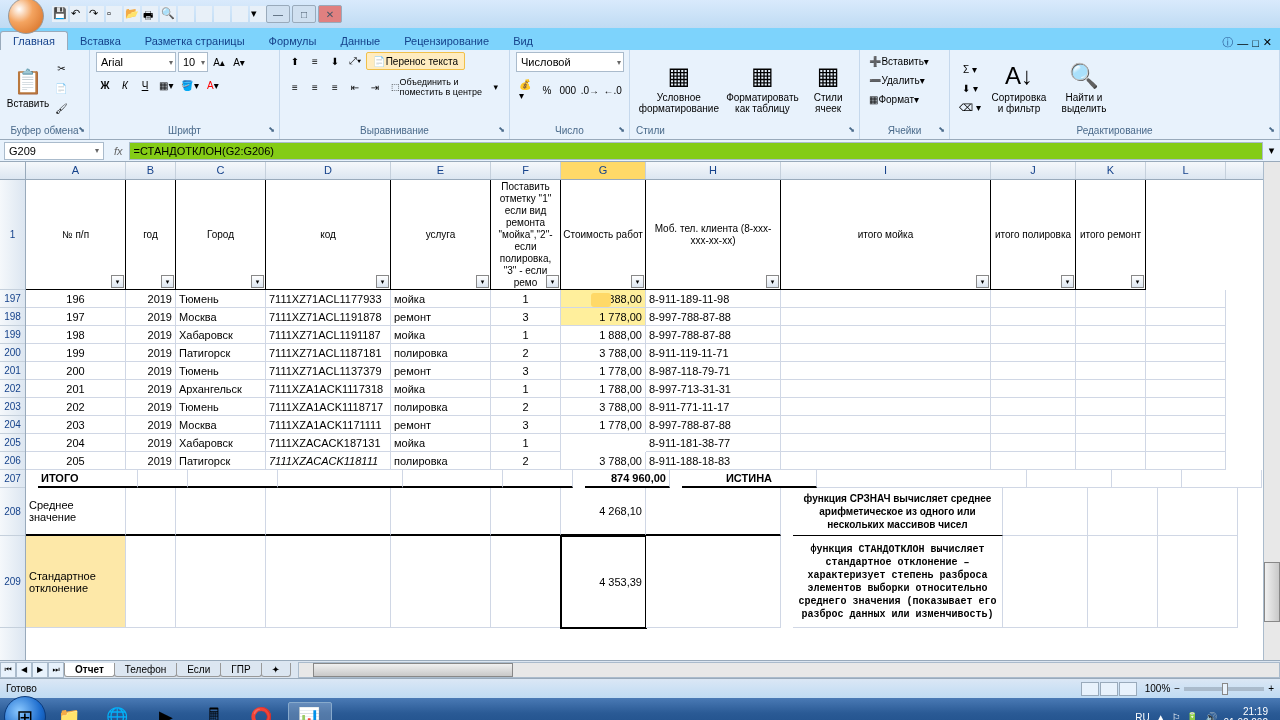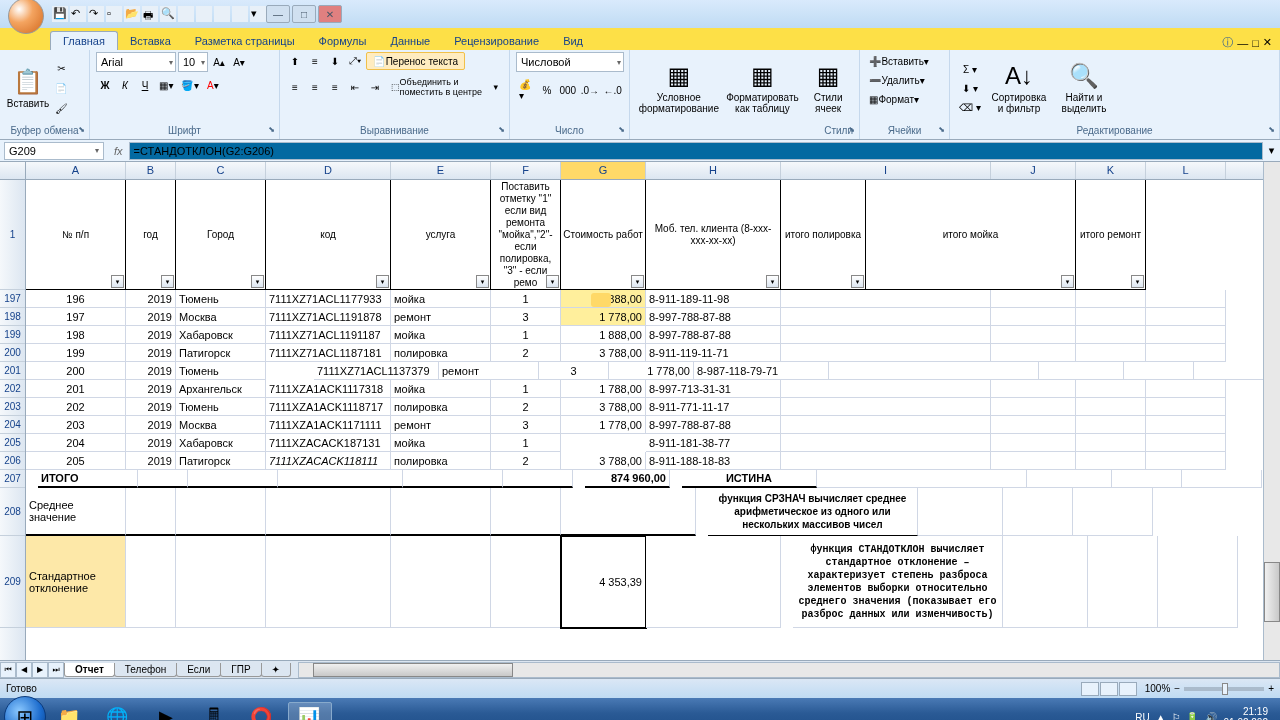--- a/index.html
+++ b/index.html
@@ -8,21 +8,21 @@
 
 .titlebar { height: 28px; background: linear-gradient(#d9eafc, #bfdbf3); display: flex; align-items: center; padding: 0 4px; }
 .office-btn { width: 36px; height: 36px; border-radius: 50%; background: radial-gradient(circle at 30% 30%, #fff, #f4a460 40%, #d2691e); margin: 4px 6px 0 4px; border: 1px solid #999; position: relative; z-index: 10; }
 .qat { display: flex; gap: 2px; margin-left: 2px; }
 .qat-btn { width: 16px; height: 16px; background: #e8f0f8; border: 1px solid transparent; }
 .title-text { flex: 1; text-align: center; color: #4a6a8a; font-size: 12px; }
 .win-controls { display: flex; gap: 2px; }
 .win-btn { width: 24px; height: 18px; background: #d0e0f0; border: 1px solid #9ab; border-radius: 2px; display: flex; align-items: center; justify-content: center; font-size: 10px; color: #456; }
 
 
-.ribbon-tabs { height: 22px; display: flex; align-items: flex-end; padding-left: 50px; background: #fde047; }
+.ribbon-tabs { height: 22px; display: flex; align-items: flex-end; background: #7dd3fc; }
 .ribbon-tab { padding: 3px 12px; font-size: 11px; color: #15428b; cursor: pointer; border-radius: 3px 3px 0 0; }
 .ribbon-tab.active { background: #e8f2fc; border: 1px solid #9ab; border-bottom: none; }
 .ribbon-help { margin-left: auto; margin-right: 8px; display: flex; gap: 4px; align-items: center; }
 
 
 .ribbon { height: 90px; background: #e8f2fc; border-bottom: 1px solid #9ab; display: flex; }
 .ribbon-group { border-right: 1px solid #c5d8ec; padding: 2px 6px; display: flex; flex-direction: column; }
 .ribbon-group-body { flex: 1; display: flex; align-items: center; gap: 2px; }
 .ribbon-group-label { text-align: center; font-size: 10px; color: #4a6a8a; padding: 1px 0; position: relative; }
 .ribbon-group-label::after { content: "⬊"; position: absolute; right: -2px; font-size: 8px; color: #4a6a8a; }
@@ -30,21 +30,21 @@
 .rb-large { flex-direction: column; width: 44px; height: 64px; font-size: 10px; text-align: center; }
 .rb-large .icon { font-size: 24px; margin-bottom: 2px; }
 .rb-highlighted { background: #ffecc0; border: 1px solid #f0c04a; }
 .combo { height: 20px; border: 1px solid #abc; background: #fff; padding: 0 14px 0 4px; font-size: 11px; display: flex; align-items: center; position: relative; }
 .combo::after { content: "▾"; position: absolute; right: 2px; font-size: 8px; color: #666; }
 
 
 .formula-bar { height: 22px; background: #e8f2fc; border-bottom: 1px solid #9ab; display: flex; align-items: center; }
 .name-box { width: 100px; height: 18px; border: 1px solid #abc; background: #fff; margin: 0 4px; padding: 0 4px; display: flex; align-items: center; justify-content: space-between; }
 .fx-label { font-style: italic; color: #666; padding: 0 6px; }
-.formula-input { flex: 1; height: 18px; border: 1px solid #abc; background: #0369a1; padding: 0 4px; display: flex; align-items: center; }
+.formula-input { flex: 1; height: 18px; border: 1px solid #abc; background: #84cc16; padding: 0 4px; display: flex; align-items: center; }
 
 
 .grid-area { height: 498px; background: #fff; display: flex; flex-direction: column; position: relative; }
 .col-headers { display: flex; background: linear-gradient(#f5f8fb, #dce6f1); border-bottom: 1px solid #9ab; height: 18px; }
 .corner { width: 26px; border-right: 1px solid #9ab; background: linear-gradient(#f5f8fb, #dce6f1); }
 .col-h { border-right: 1px solid #c5d0dc; text-align: center; font-size: 11px; color: #15428b; line-height: 17px; }
 .col-h.active { background: #ffd968; }
 .grid-body { flex: 1; display: flex; overflow: hidden; }
 .row-headers { width: 26px; background: linear-gradient(90deg, #f5f8fb, #dce6f1); border-right: 1px solid #9ab; }
 .row-h { border-bottom: 1px solid #c5d0dc; text-align: center; font-size: 10px; color: #15428b; }
@@ -213,21 +213,21 @@
         </div>
       <div class="rb-btn rb-large" style="width:78px">
           <span class="icon">▦</span>
           <span>Форматировать как таблицу</span>
         </div>
       <div class="rb-btn rb-large" style="width:50px">
           <span class="icon">▦</span>
           <span>Стили ячеек</span>
         </div>
     </div>
-    <div class="ribbon-group-label" style="text-align:right">Стили</div>
+    <div class="ribbon-group-label" style="text-align:left">Стили</div>
   </div>
   <div class="ribbon-group" style="width:90px">
     <div class="ribbon-group-body" style="flex-direction:column;align-items:stretch;gap:1px">
       <div class="rb-btn" style="justify-content:flex-start">➕ <span>Вставить</span> ▾</div>
       <div class="rb-btn" style="justify-content:flex-start">➖ <span>Удалить</span> ▾</div>
       <div class="rb-btn" style="justify-content:flex-start">▦ <span>Формат</span> ▾</div>
     </div>
     <div class="ribbon-group-label">Ячейки</div>
   </div>
   <div class="ribbon-group" style="flex:1">
@@ -296,22 +296,22 @@
     <div class="cells" id="cells">
         <div class="row" style="height: 110px;">
           <div class="header-cell" style="width: 100px;">№ п/п<div class="filter-btn">▾</div></div>
           <div class="header-cell" style="width: 50px;">год<div class="filter-btn">▾</div></div>
           <div class="header-cell" style="width: 90px;">Город<div class="filter-btn">▾</div></div>
           <div class="header-cell" style="width: 125px;">код<div class="filter-btn">▾</div></div>
           <div class="header-cell" style="width: 100px;">услуга<div class="filter-btn">▾</div></div>
           <div class="header-cell" style="width: 70px;">Поставить отметку "1" если вид ремонта "мойка","2"- если полировка, "3" - если ремо<div class="filter-btn">▾</div></div>
           <div class="header-cell" style="width: 85px;">Стоимость работ<div class="filter-btn">▾</div></div>
           <div class="header-cell" style="width: 135px;">Моб. тел. клиента (8-xxx-xxx-xx-xx)<div class="filter-btn">▾</div></div>
+          <div class="header-cell" style="width: 210px;">итого мойка<div class="filter-btn">▾</div></div>
           <div class="header-cell" style="width: 85px;">итого полировка<div class="filter-btn">▾</div></div>
-          <div class="header-cell" style="width: 210px;">итого мойка<div class="filter-btn">▾</div></div>
           <div class="header-cell" style="width: 70px;">итого ремонт<div class="filter-btn">▾</div></div>
         </div>
         <div class="row" style="height: 18px;">
           <div class="cell ctr" style="width: 100px; height: 100%;">196</div>
           <div class="cell num" style="width: 50px; height: 100%;">2019</div>
           <div class="cell " style="width: 90px; height: 100%;">Тюмень</div>
           <div class="cell " style="width: 125px; height: 100%;">7111XZ71ACL1177933</div>
           <div class="cell " style="width: 100px; height: 100%;">мойка</div>
           <div class="cell ctr" style="width: 70px; height: 100%;">1</div>
           <div class="cell num hl-yellow" style="width: 85px; height: 100%;">1 888,00</div>
@@ -360,21 +360,21 @@
           <div class="cell " style="width: 135px; height: 100%;">8-911-119-11-71</div>
           <div class="cell " style="width: 210px; height: 100%;"></div>
           <div class="cell " style="width: 85px; height: 100%;"></div>
           <div class="cell " style="width: 70px; height: 100%;"></div>
           <div class="cell " style="width: 80px; height: 100%;"></div>
         </div>
         <div class="row" style="height: 18px;">
           <div class="cell ctr" style="width: 100px; height: 100%;">200</div>
           <div class="cell num" style="width: 50px; height: 100%;">2019</div>
           <div class="cell " style="width: 90px; height: 100%;">Тюмень</div>
-          <div class="cell " style="width: 125px; height: 100%; margin-left: 48px;">7111XZ71ACL1137379</div>
+          <div class="cell " style="width: 125px; height: 100%;">7111XZ71ACL1137379</div>
           <div class="cell " style="width: 100px; height: 100%;">ремонт</div>
           <div class="cell ctr" style="width: 70px; height: 100%;">3</div>
           <div class="cell num" style="width: 85px; height: 100%;">1 778,00</div>
           <div class="cell " style="width: 135px; height: 100%;">8-987-118-79-71</div>
           <div class="cell " style="width: 210px; height: 100%;"></div>
           <div class="cell " style="width: 85px; height: 100%;"></div>
           <div class="cell " style="width: 70px; height: 100%;"></div>
           <div class="cell " style="width: 80px; height: 100%;"></div>
         </div>
         <div class="row" style="height: 18px;">
@@ -462,20 +462,21 @@
           <div class="cell " style="width: 70px; height: 100%;"></div>
           <div class="cell " style="width: 80px; height: 100%;"></div>
         </div>
         <div class="row" style="height: 48px;">
           <div class="cell thick-bottom" style="width: 100px; height: 100%; white-space: normal; font-size: 11px;">Среднее значение</div>
           <div class="cell thick-bottom" style="width: 50px; height: 100%;"></div>
           <div class="cell thick-bottom" style="width: 90px; height: 100%;"></div>
           <div class="cell thick-bottom" style="width: 125px; height: 100%;"></div>
           <div class="cell thick-bottom" style="width: 100px; height: 100%;"></div>
           <div class="cell thick-bottom" style="width: 70px; height: 100%;"></div>
+          <div class="cell num thick-bottom" style="width: 85px; height: 100%;">4 268,10</div>
           <div class="cell thick-bottom" style="width: 135px; height: 100%;"></div>
           <div class="cell note-cell bold" style="width: 210px; height: 100%; border-bottom: 1px solid rgb(0, 0, 0);">функция СРЗНАЧ вычисляет среднее арифметическое из одного или нескольких массивов чисел</div>
           <div class="cell " style="width: 85px; height: 100%;"></div>
           <div class="cell " style="width: 70px; height: 100%;"></div>
           <div class="cell " style="width: 80px; height: 100%;"></div>
         </div>
         <div class="row" style="height: 92px;">
           <div class="cell hl-orange" style="width: 100px; height: 100%; white-space: normal;">Стандартное отклонение</div>
           <div class="cell " style="width: 50px; height: 100%;"></div>
           <div class="cell " style="width: 90px; height: 100%;"></div>

